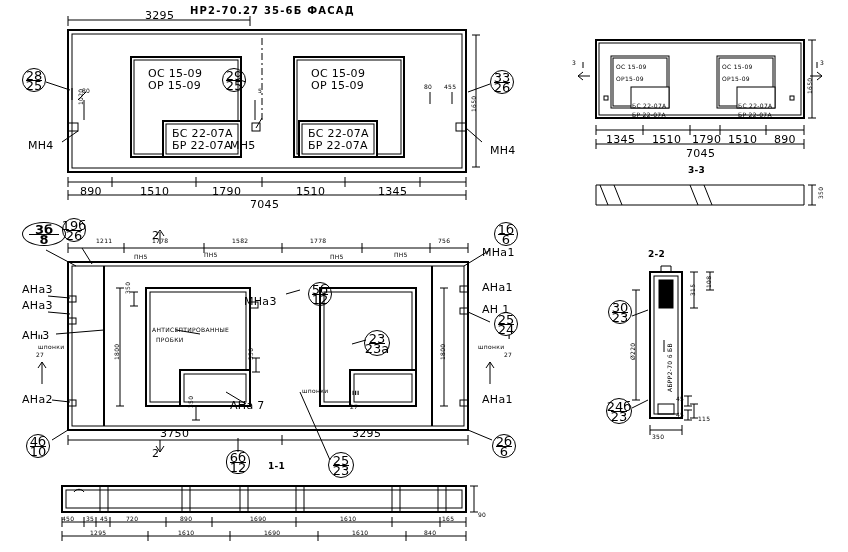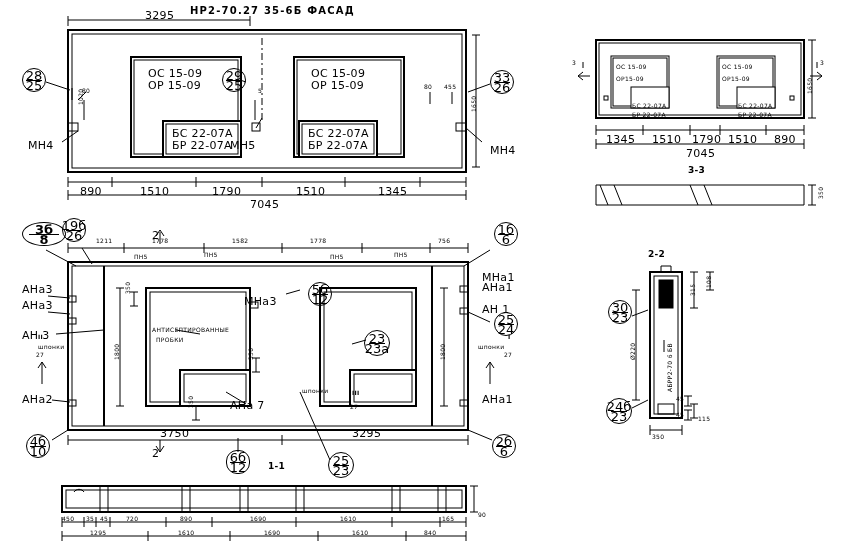--- a/index.html
+++ b/index.html
@@ -275,21 +275,21 @@
   <div class="t xs" style="left:394px;top:252px;">ПН5</div>
 
   <div class="t sm" style="left:152px;top:230px;">2</div>
   <div class="t sm" style="left:152px;top:448px;">2</div>
 
   <div class="t sm" style="left:22px;top:284px;">АНа3</div>
   <div class="t sm" style="left:22px;top:300px;">АНа3</div>
   <div class="t sm" style="left:22px;top:330px;">АН 3</div>
   <div class="t sm" style="left:22px;top:394px;">АНа2</div>
 
-  <div class="t sm" style="left:482px;top:272px;">МНа1</div>
+  <div class="t sm" style="left:482px;top:247px;">МНа1</div>
   <div class="t sm" style="left:482px;top:282px;">АНа1</div>
   <div class="t sm" style="left:482px;top:304px;">АН 1</div>
   <div class="t sm" style="left:482px;top:394px;">АНа1</div>
 
   <div class="t sm" style="left:244px;top:296px;">МНа3</div>
 
   <div class="t xs" style="left:152px;top:327px;">АНТИСЕПТИРОВАННЫЕ</div>
   <div class="t xs" style="left:156px;top:337px;">ПРОБКИ</div>
 
   <div class="t xs" style="left:38px;top:344px;">шпонки</div>

